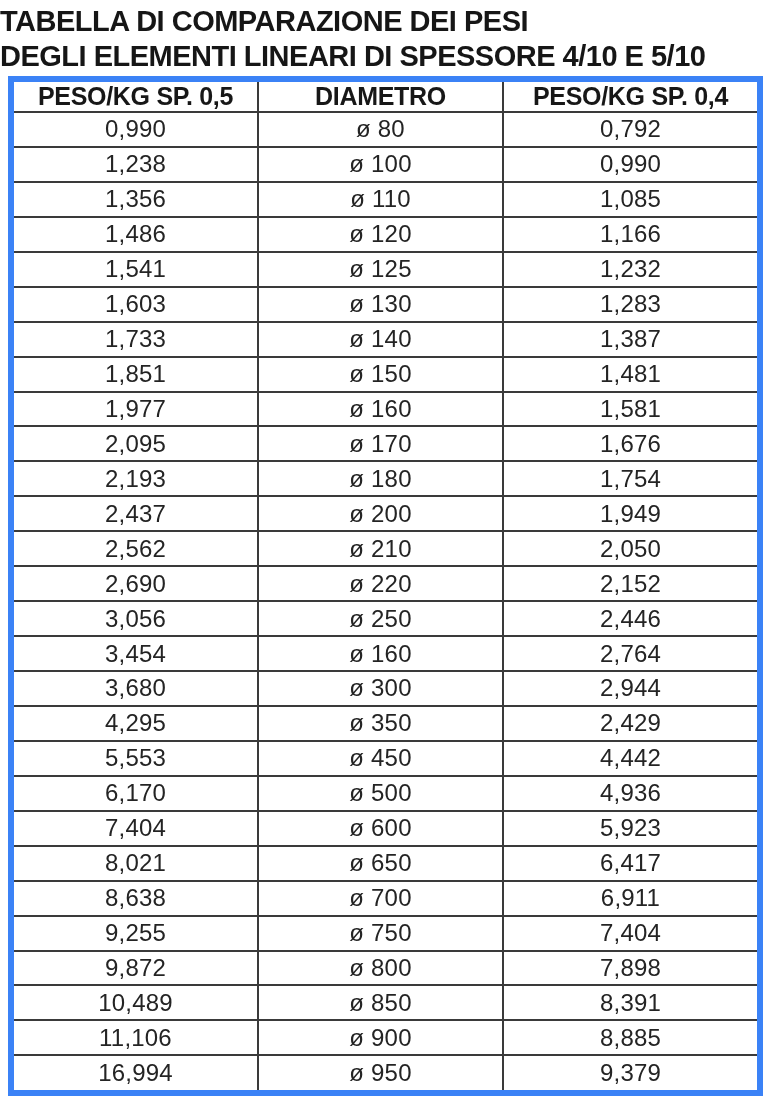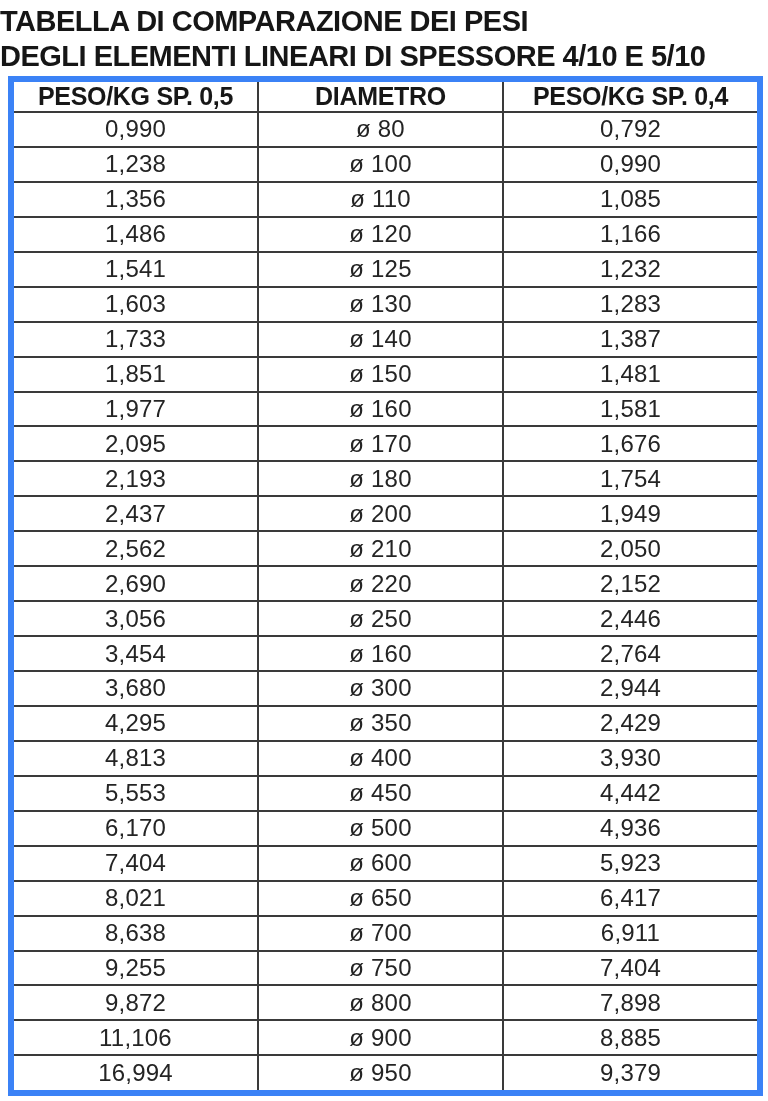--- a/index.html
+++ b/index.html
@@ -174,25 +174,20 @@
           <td>3,680</td>
           <td>ø 300</td>
           <td>2,944</td>
         </tr>
         <tr>
           <td>4,295</td>
           <td>ø 350</td>
           <td>2,429</td>
         </tr>
         <tr>
-          <td>4,813</td>
-          <td>ø 400</td>
-          <td>3,930</td>
-        </tr>
-        <tr>
           <td>5,553</td>
           <td>ø 450</td>
           <td>4,442</td>
         </tr>
         <tr>
           <td>6,170</td>
           <td>ø 500</td>
           <td>4,936</td>
         </tr>
         <tr>
@@ -214,20 +209,25 @@
           <td>9,255</td>
           <td>ø 750</td>
           <td>7,404</td>
         </tr>
         <tr>
           <td>9,872</td>
           <td>ø 800</td>
           <td>7,898</td>
         </tr>
         <tr>
+          <td>10,489</td>
+          <td>ø 850</td>
+          <td>8,391</td>
+        </tr>
+        <tr>
           <td>11,106</td>
           <td>ø 900</td>
           <td>8,885</td>
         </tr>
         <tr>
           <td>16,994</td>
           <td>ø 950</td>
           <td>9,379</td>
         </tr>
       </tbody>

